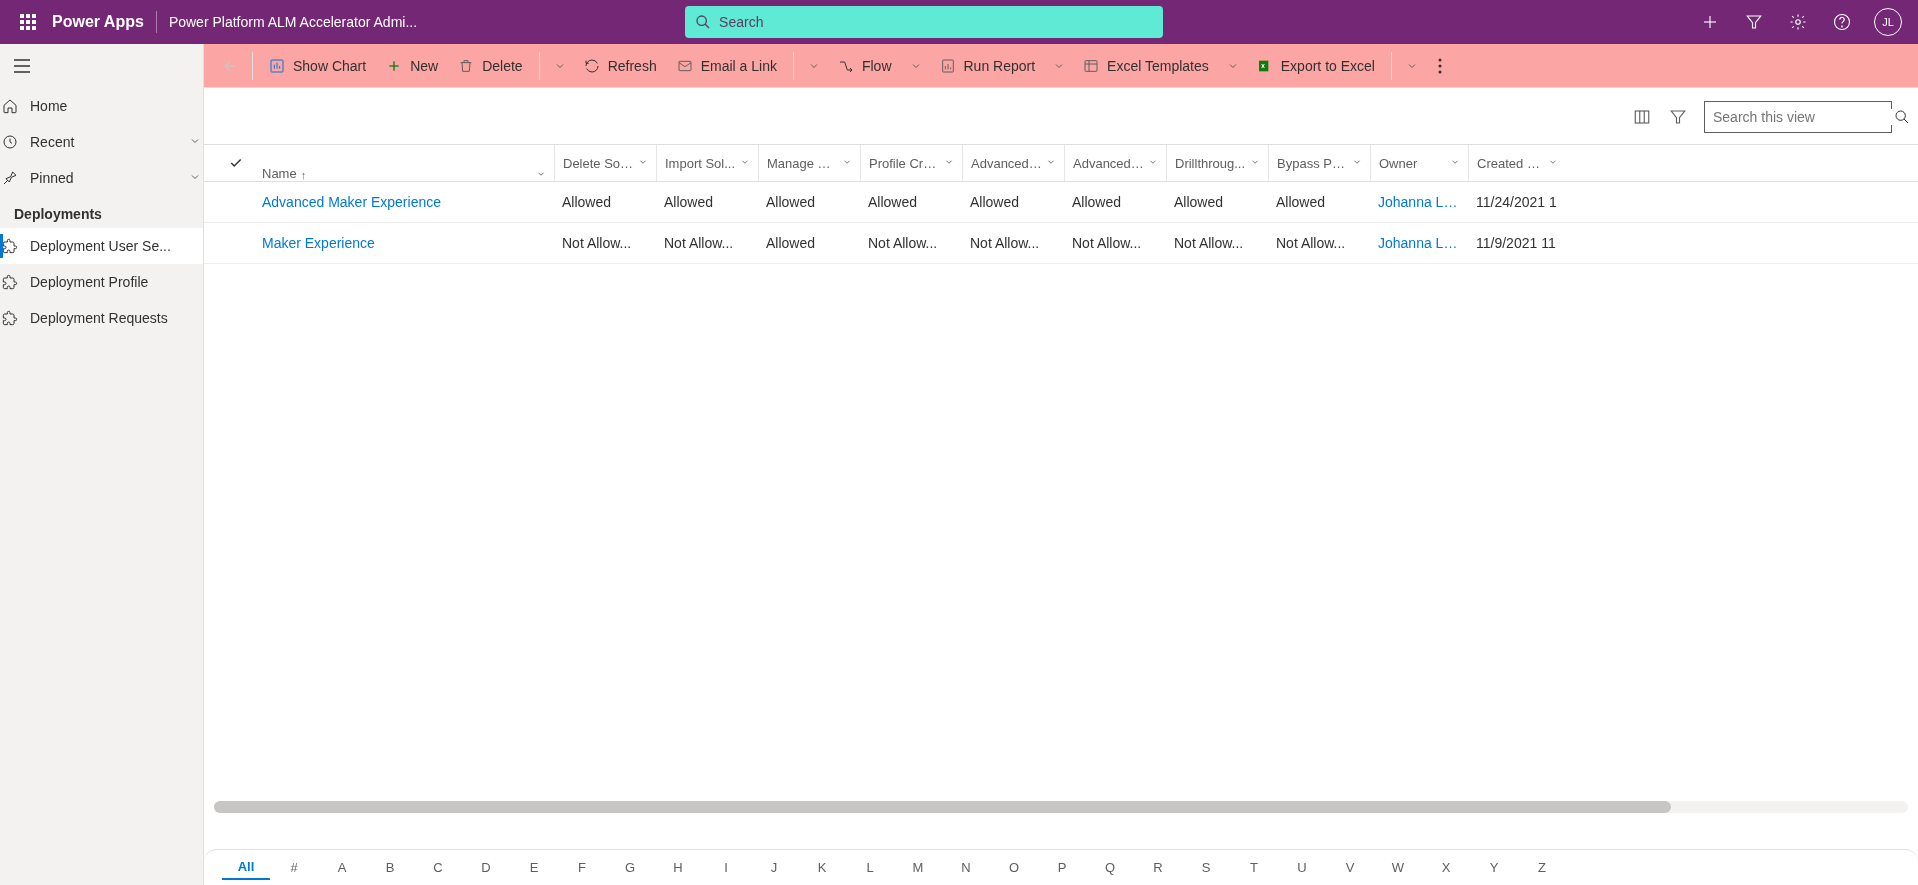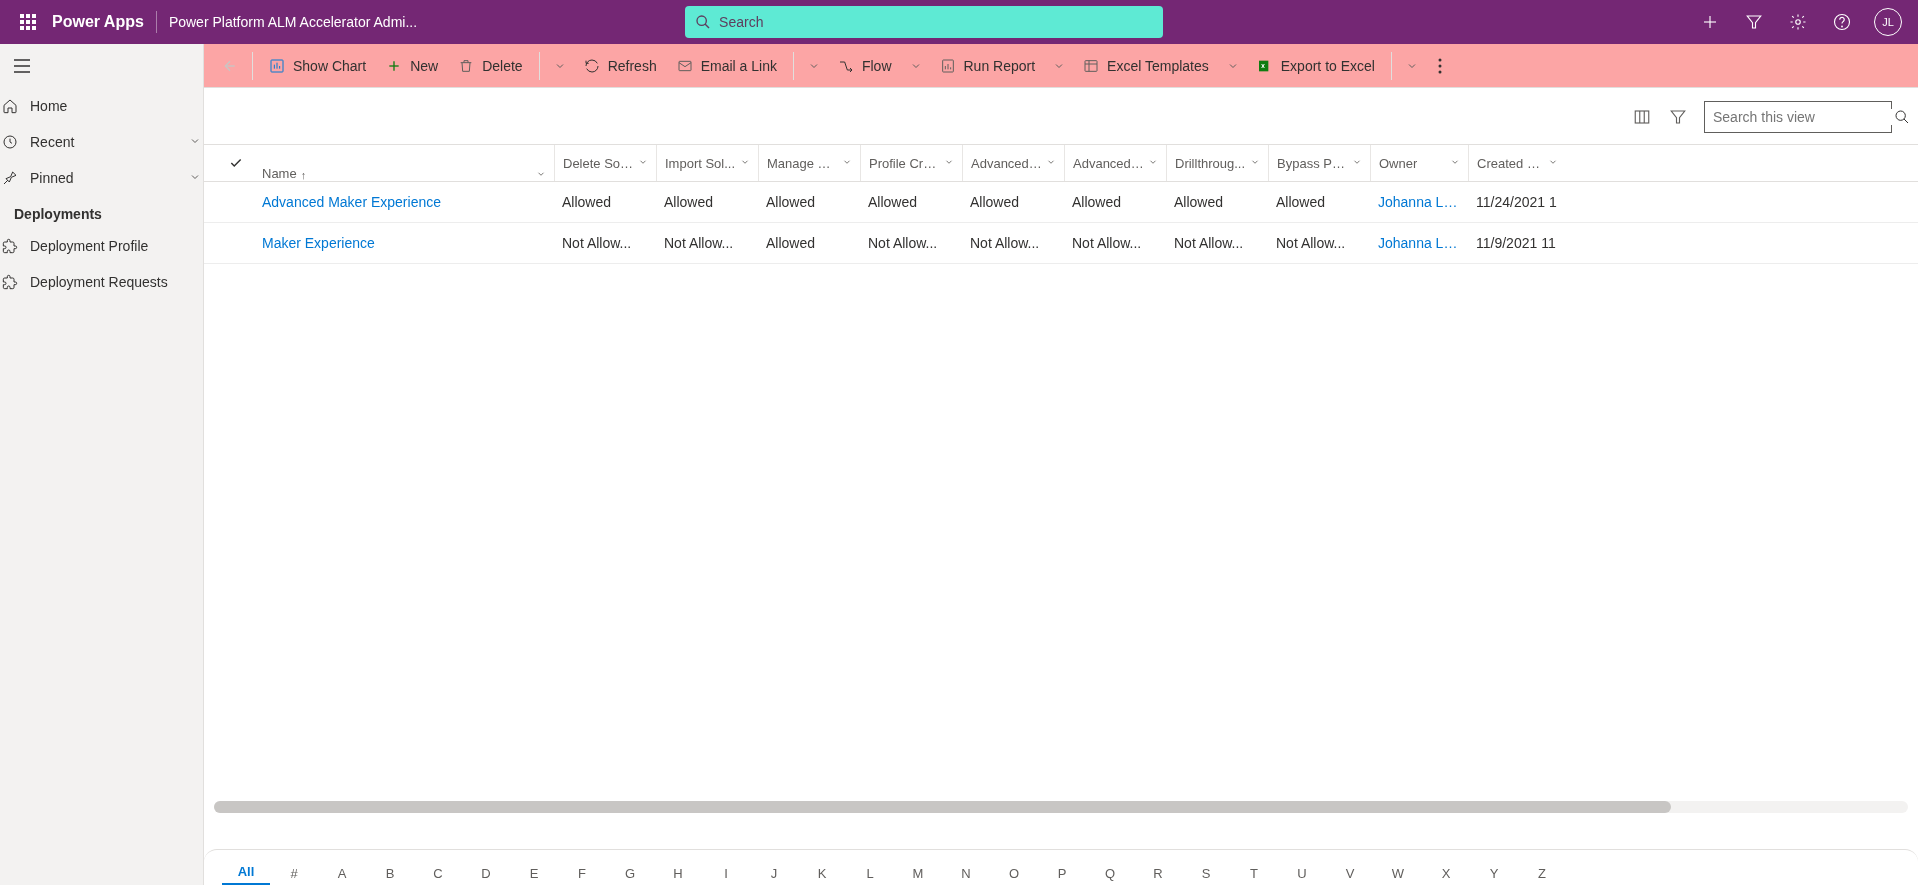--- a/index.html
+++ b/index.html
@@ -77,21 +77,21 @@
     .c-name { width: 300px; align-items: flex-end; }
     .c-std { width: 102px; }
     .c-owner { width: 98px; }
     .c-date { width: 98px; }
 
     
     .fake-scroll { position: absolute; bottom: 36px; left: 10px; right: 10px; height: 12px; background: #f3f2f1; border-radius: 6px; }
     .fake-thumb { position: absolute; left: 0; top: 0; bottom: 0; width: 86%; background: #c8c6c4; border-radius: 6px; }
 
     
-    .alpha-bar { height: 36px; border-top: 1px solid #e1dfdd; display: flex; align-items: flex-end; padding: 0 18px; gap: 0; font-size: 13px; color: #605e5c; border-radius: 13px; }
+    .alpha-bar { height: 36px; border-top: 1px solid #e1dfdd; display: flex; align-items: center; padding: 0 18px; gap: 0; font-size: 13px; color: #605e5c; border-radius: 13px; }
     .alpha-item { width: 48px; text-align: center; cursor: pointer; padding: 4px 0; }
     .alpha-item.active { color: #0078d4; border-bottom: 2px solid #0078d4; font-weight: 600; }
 
     svg { flex-shrink: 0; }
   </style>
 </head>
 <body>
 
 <div class="top-header">
   <div class="waffle">
@@ -184,20 +184,28 @@
             <path d="M16 3l5 5-7 3-3 7-5-5 7-3z"></path>
             <line x1="9" y1="15" x2="3" y2="21"></line>
           </svg>
         </span>
       <span class="si-label">Pinned</span>
       <span class="si-chev"><svg width="12" height="12" viewBox="0 0 24 24" fill="none" stroke="#605e5c" stroke-width="2">
             <polyline points="6 9 12 15 18 9"></polyline>
           </svg></span>
     </div>
     <div class="sidebar-group-label">Deployments</div>
+    <div class="sidebar-item active">
+      <span class="si-icon">
+          <svg width="16" height="16" viewBox="0 0 24 24" fill="none" stroke="#323130" stroke-width="1.5">
+            <path d="M10 2a2 2 0 012 2v2h4a2 2 0 012 2v4h2a2 2 0 110 4h-2v4a2 2 0 01-2 2h-4v-2a2 2 0 10-4 0v2H4a2 2 0 01-2-2v-4h2a2 2 0 100-4H2V8a2 2 0 012-2h4V4a2 2 0 012-2z"></path>
+          </svg>
+        </span>
+      <span class="si-label">Deployment User Se...</span>
+    </div>
     <div class="sidebar-item">
       <span class="si-icon">
           <svg width="16" height="16" viewBox="0 0 24 24" fill="none" stroke="#323130" stroke-width="1.5">
             <path d="M10 2a2 2 0 012 2v2h4a2 2 0 012 2v4h2a2 2 0 110 4h-2v4a2 2 0 01-2 2h-4v-2a2 2 0 10-4 0v2H4a2 2 0 01-2-2v-4h2a2 2 0 100-4H2V8a2 2 0 012-2h4V4a2 2 0 012-2z"></path>
           </svg>
         </span>
       <span class="si-label">Deployment Profile</span>
     </div>
     <div class="sidebar-item">
       <span class="si-icon">

